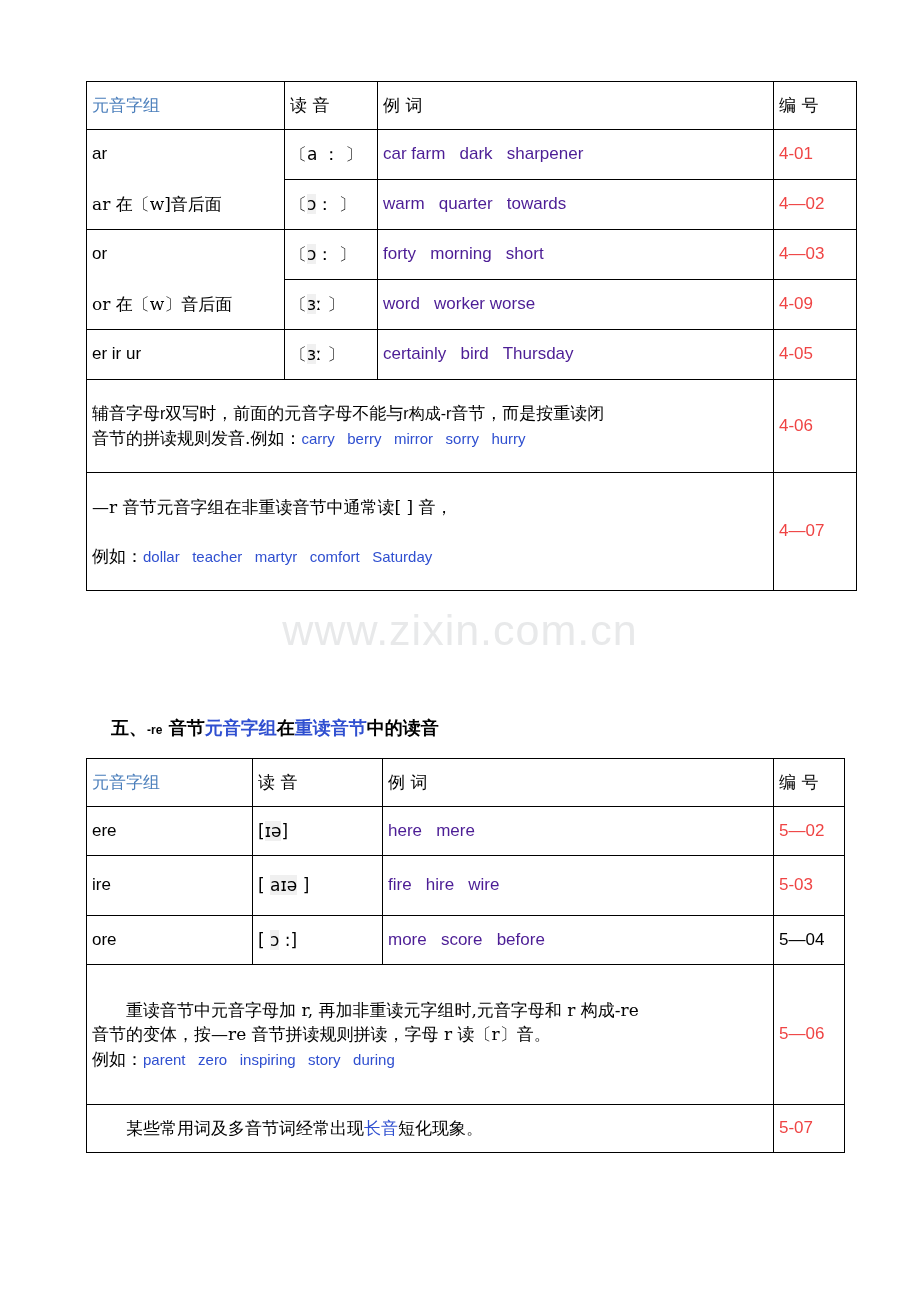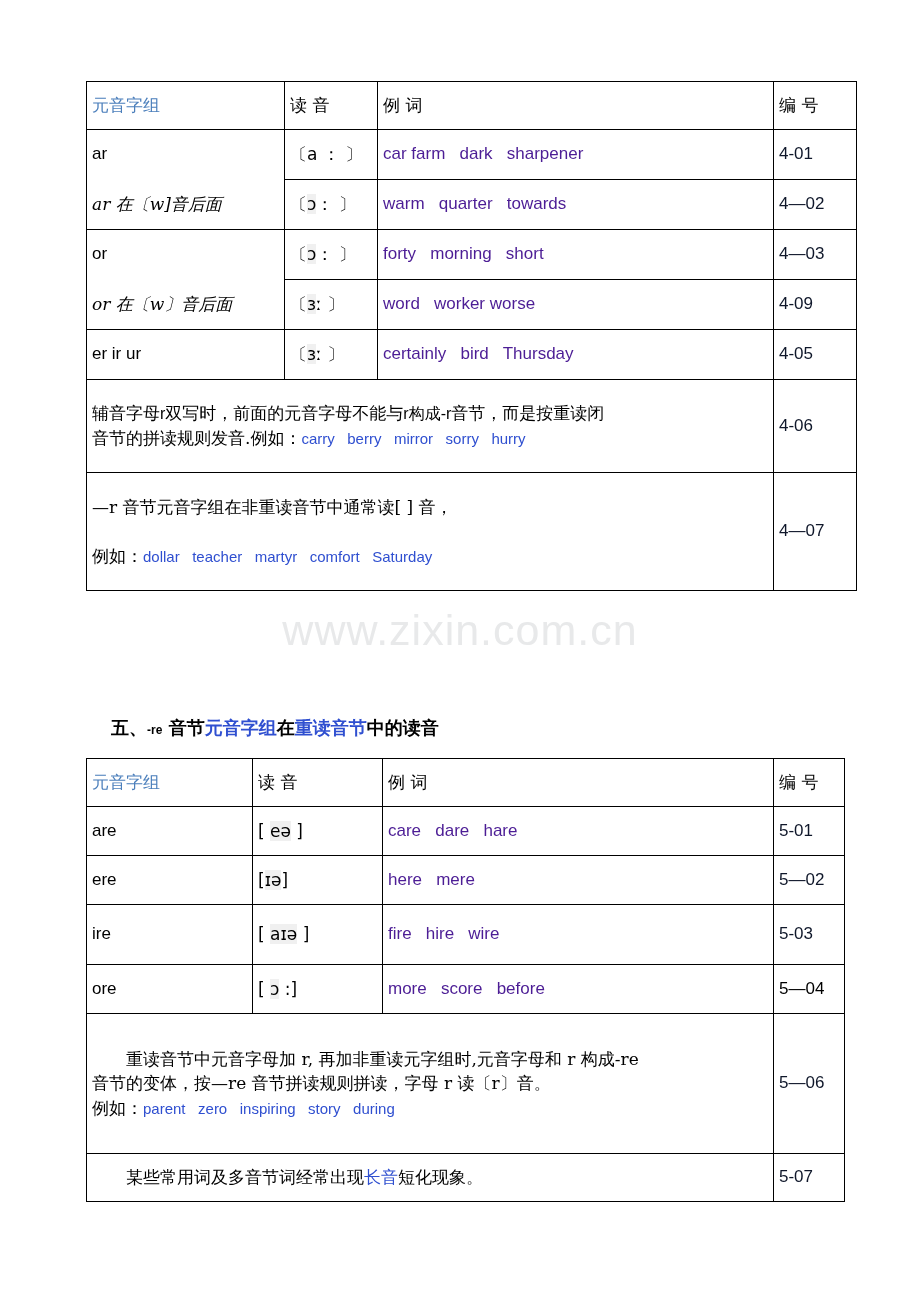--- a/index.html
+++ b/index.html
@@ -61,21 +61,21 @@
   #table1 .c4 { width:  83px; }
 
   
   #table2 { left: 86px; top: 758px; width: 758px; }
   #table2 .c1 { width: 166px; }
   #table2 .c2 { width: 130px; }
   #table2 .c3 { width: 391px; }
   #table2 .c4 { width:  71px; }
 
   
-  .cn  { font-family: "DejaVu Serif", "Liberation Serif", serif; font-style: italic; }
+  .cn  { font-family: "DejaVu Serif", "Liberation Serif", serif; }
   .latin {
     font-family: "Liberation Sans", "DejaVu Sans", sans-serif;
     font-size: 17px;
   }
   .hdr {
     font-family: "DejaVu Serif", "Liberation Serif", serif;
     font-size: 17px;
   }
   .hdr.blue { color: #4a7ebb; }
 
@@ -84,21 +84,21 @@
 
   .words {
     font-family: "Liberation Sans", "DejaVu Sans", sans-serif;
     font-size: 17px;
     color: #4c1d95;
     white-space: pre;
   }
   .code {
     font-family: "Liberation Sans", "DejaVu Sans", sans-serif;
     font-size: 17px;
-    color: #0f172a;
+    color: #ef4444;
   }
   .code.black { color: #000000; }
 
   .phon {
     font-family: "DejaVu Sans", "Liberation Sans", sans-serif;
     font-size: 16px;
     white-space: pre;
     color: #000;
   }
   .phon .hl { background: #f0f0f0; }
@@ -231,26 +231,20 @@
         <col class="c4">
     </colgroup>
     <tbody>
       <tr style="height:48px">
         <td class="hdr blue">元音字组</td>
         <td class="hdr">读 音</td>
         <td class="hdr">例 词</td>
         <td class="hdr">编 号</td>
       </tr>
 
-      <tr style="height:49px">
-        <td class="latin">are</td>
-        <td class="phon">[ <span class="hl">eə</span> ]</td>
-        <td class="words">care   dare   hare</td>
-        <td class="code">5-01</td>
-      </tr>
 
       <tr style="height:49px">
         <td class="latin">ere</td>
         <td class="phon">[<span class="hl">ɪə</span>]</td>
         <td class="words">here   mere</td>
         <td class="code">5—02</td>
       </tr>
 
       <tr style="height:60px">
         <td class="latin">ire</td>

